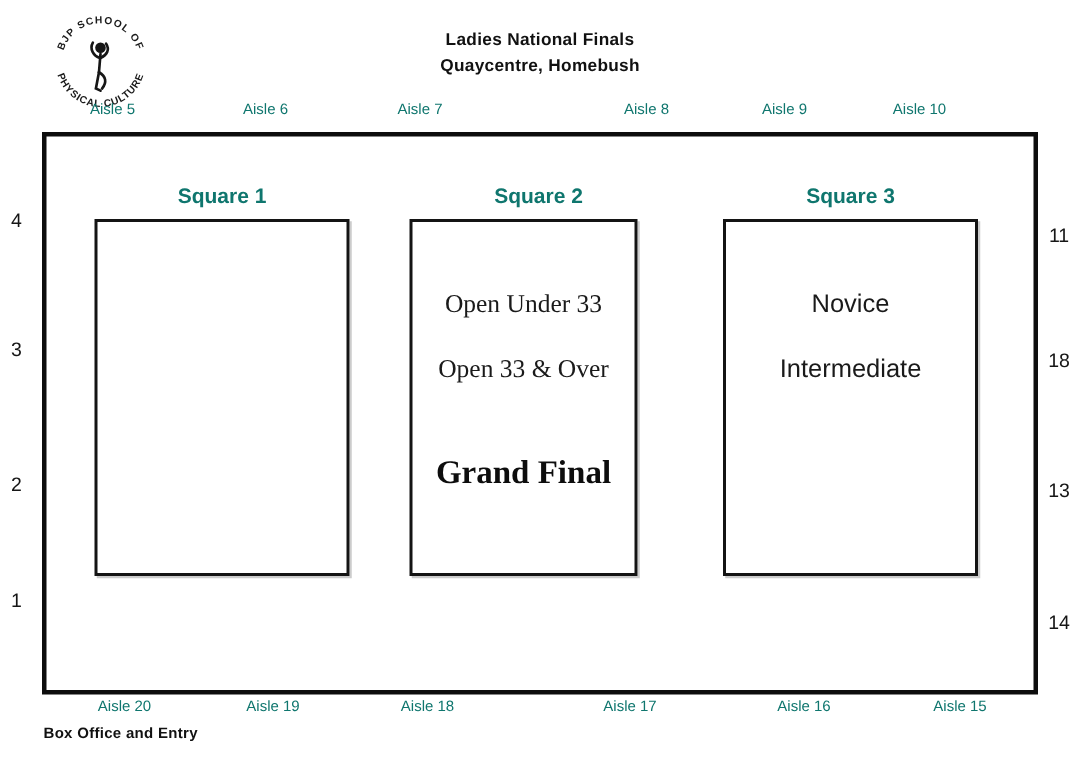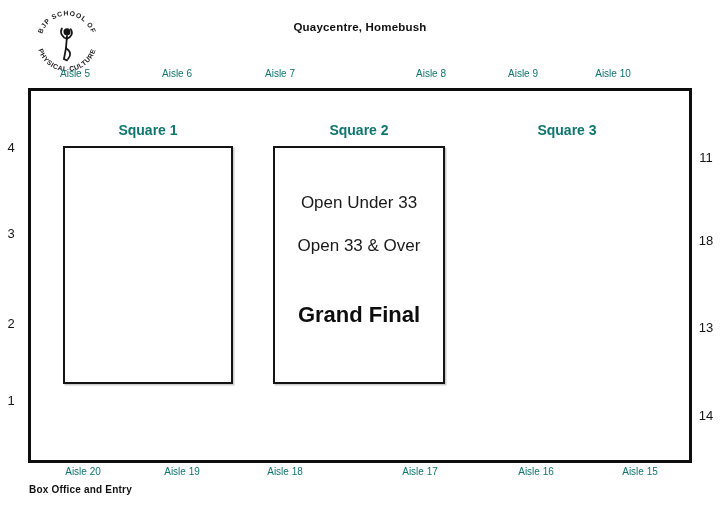--- a/index.html
+++ b/index.html
@@ -34,21 +34,21 @@
   .sq-label{
     position:absolute;top:122px;text-align:center;
     font-weight:bold;font-size:14px;color:#0f766e;
   }
   .square{
     position:absolute;top:146px;height:238px;
     border:2px solid #141414;box-sizing:border-box;background:#ffffff;
     box-shadow:1.5px 1.5px 0 rgba(110,110,110,.35);
   }
   .sq1{left:63px;width:170px;}
-  .sq2{left:273px;width:172px;}
+  .sq2{left:273px;width:152px;font-family:Liberation Serif, serif;}
   .sq3{left:482px;width:170px;}
   .lbl1{left:63px;width:170px;}
   .lbl2{left:273px;width:172px;}
   .lbl3{left:482px;width:170px;}
   .sq-line{
     position:absolute;left:0;right:0;text-align:center;
     font-size:17px;color:#1a1a1a;white-space:nowrap;
   }
   .sq-line.bold{font-weight:bold;font-size:22px;color:#0d0d0d;}
   .footer{
@@ -76,20 +76,21 @@
       <circle cx="50" cy="38" r="5.2" fill="#161616" stroke="none"></circle>
       <path d="M50,44 L48.5,62"></path>
       <path d="M49.5,48 C43,46 39,39 42.5,33"></path>
       <path d="M50,48 C56,45.5 59.5,40 55.5,34"></path>
       <path d="M48.5,62 L45.5,78 L50,80"></path>
       <path d="M48.5,62 C55.5,66 56.5,72 51.5,78"></path>
     </g>
   </svg>
 
   <div class="title">
+    <div>Ladies National Finals</div>
     <div>Quaycentre, Homebush</div>
   </div>
 
   <span class="aisle t" style="left:75px">Aisle 5</span>
   <span class="aisle t" style="left:177px">Aisle 6</span>
   <span class="aisle t" style="left:280px">Aisle 7</span>
   <span class="aisle t" style="left:431px">Aisle 8</span>
   <span class="aisle t" style="left:523px">Aisle 9</span>
   <span class="aisle t" style="left:613px">Aisle 10</span>
 
@@ -110,20 +111,24 @@
   <div class="sq-label lbl3">Square 3</div>
 
   <div class="square sq1"></div>
 
   <div class="square sq2">
     <span class="sq-line" style="top:45px">Open Under 33</span>
     <span class="sq-line" style="top:88px">Open 33 &amp; Over</span>
     <span class="sq-line bold" style="top:154px">Grand Final</span>
   </div>
 
+  <div class="square sq3">
+    <span class="sq-line" style="top:45px">Novice</span>
+    <span class="sq-line" style="top:88px">Intermediate</span>
+  </div>
 
   <span class="aisle b" style="left:83px">Aisle 20</span>
   <span class="aisle b" style="left:182px">Aisle 19</span>
   <span class="aisle b" style="left:285px">Aisle 18</span>
   <span class="aisle b" style="left:420px">Aisle 17</span>
   <span class="aisle b" style="left:536px">Aisle 16</span>
   <span class="aisle b" style="left:640px">Aisle 15</span>
 
   <div class="footer">Box Office and Entry</div>
 

